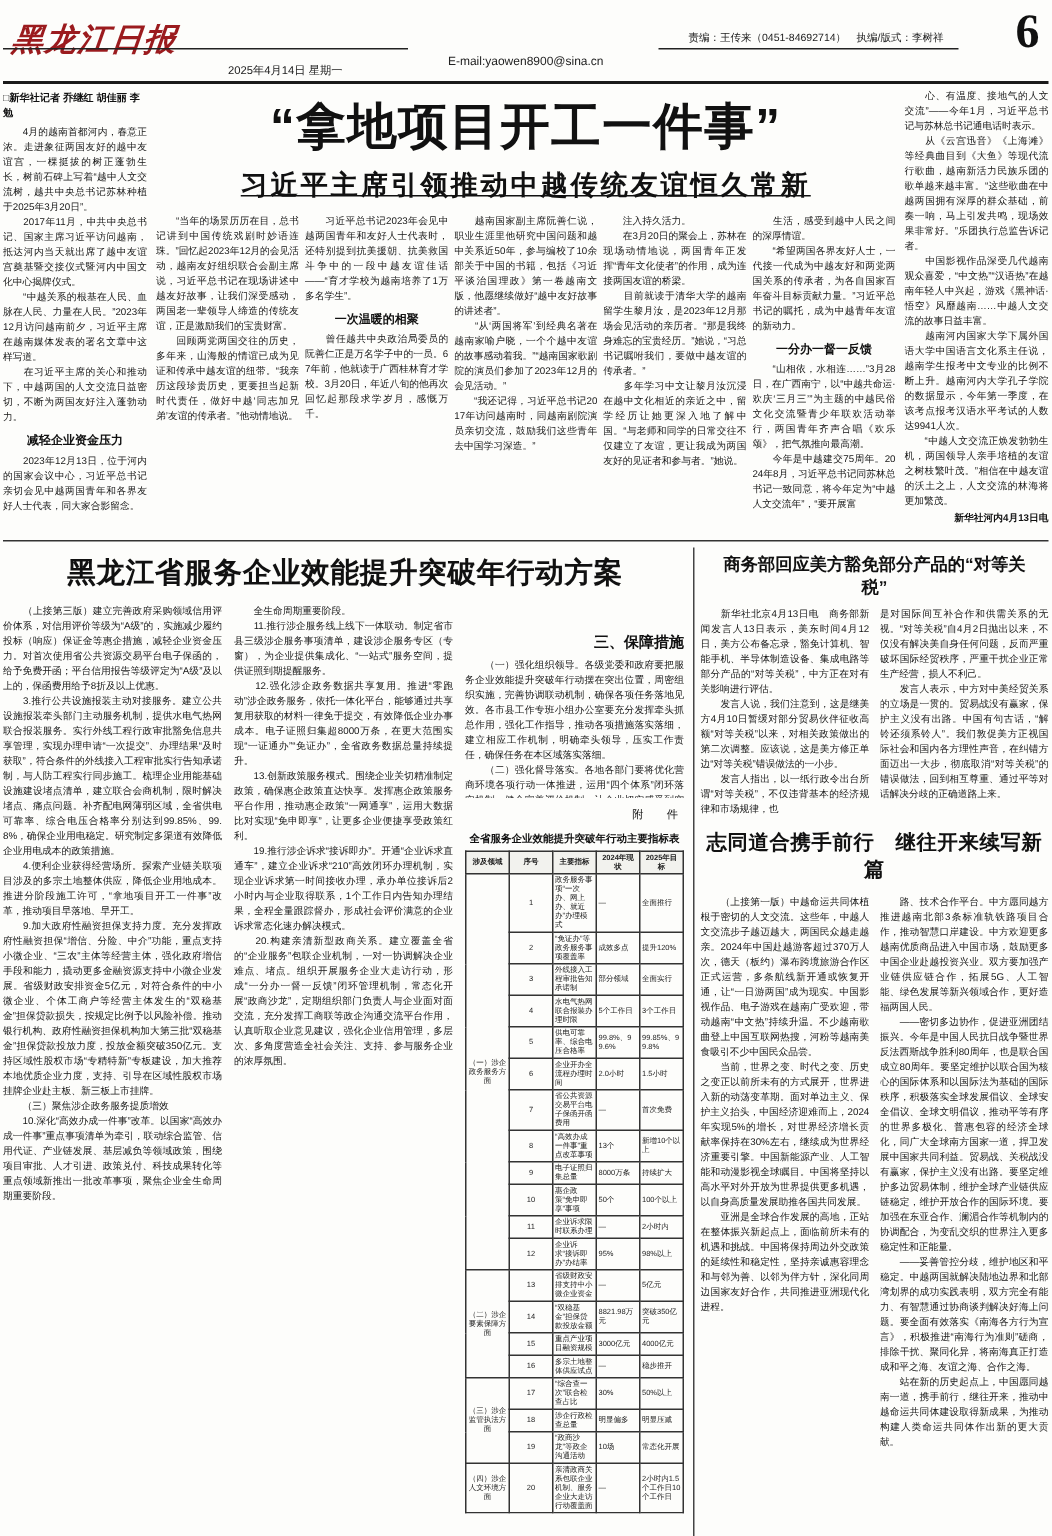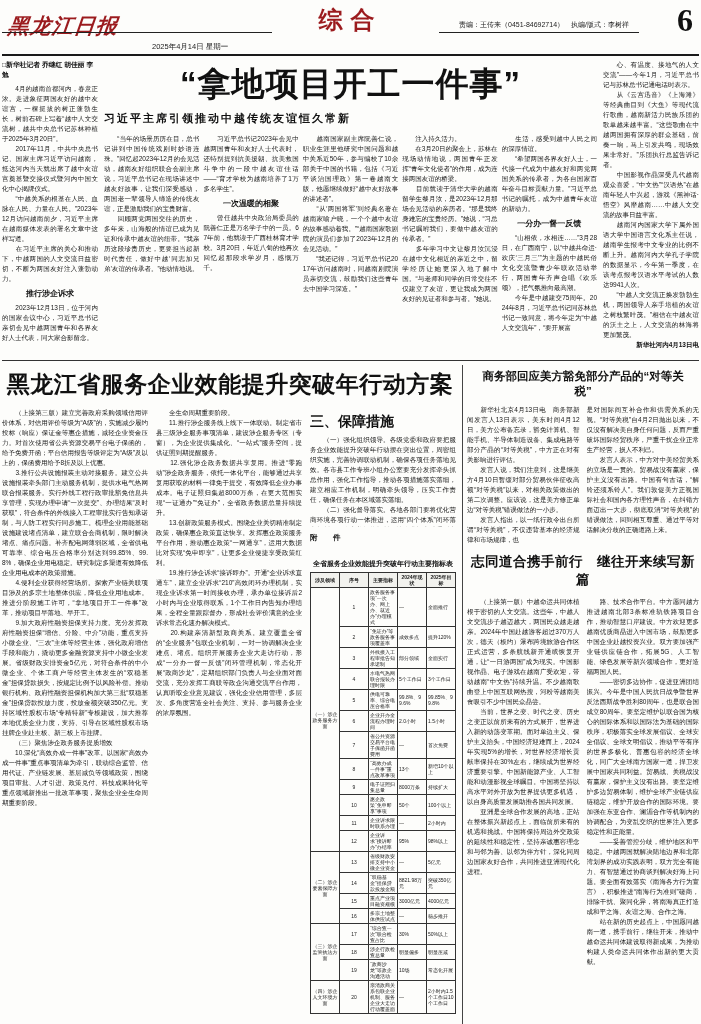--- a/index.html
+++ b/index.html
@@ -23,34 +23,34 @@
   
   .coltext{font-size:6.5px;line-height:10px;text-align:justify;word-break:break-all;
     white-space:pre-wrap;overflow:hidden;color:#161616;}
   .subhead{font-size:8px;font-weight:bold;text-align:center;margin:4px 0;}
   
   .art-top{height:300px;border-bottom:1.5px solid #333;padding-top:4px;display:flex;gap:6px;}
   .art-top .side{width:96px;flex:none;height:292px;}
   .art-top .center{flex:1;display:flex;flex-direction:column;}
   .byline{font-size:6.8px;font-weight:bold;margin-bottom:4px;}
   .headline1{font-size:33px;font-weight:900;text-align:center;letter-spacing:1px;margin:2px 0 4px;}
-  .subtitle1{font-size:11px;font-weight:bold;text-align:left;letter-spacing:2px;margin-bottom:8px;}
+  .subtitle1{font-size:18px;font-weight:bold;text-align:center;letter-spacing:2px;margin-bottom:8px;text-decoration:underline;}
   .cols5{flex:1;display:flex;gap:4px;overflow:hidden;}
   .cols5 .c{flex:1;overflow:hidden;}
   .dateline{font-size:6.5px;font-weight:bold;text-align:right;margin-top:3px;}
   
   .bottom{height:664px;display:flex;padding-top:4px;}
   .b-left{width:456px;flex:none;}
   .vrule{width:1px;background:#444;margin:0 4px;}
   .b-right{flex:1;display:flex;flex-direction:column;}
-  .headline2{font-size:23px;font-weight:900;text-align:center;margin:4px 0 8px;letter-spacing:0.5px;}
+  .headline2{font-size:19px;font-weight:900;text-align:center;margin:4px 0 8px;letter-spacing:0.5px;}
   .cols3{display:flex;gap:8px;height:606px;}
   .cols3 .c{width:146px;flex:none;overflow:hidden;display:flex;flex-direction:column;}
-  .law-head{font-size:14px;font-weight:bold;text-align:left;margin:5px 0 4px;}
-  .appendix{font-size:7.5px;font-weight:bold;margin:6px 0 16px;letter-spacing:4px;}
+  .law-head{font-size:10px;font-weight:bold;text-align:right;margin:18px 0 4px;}
+  .appendix{font-size:7.5px;font-weight:normal;margin:6px 0 6px;letter-spacing:4px;text-align:right;}
   .tbl-title{font-size:7px;font-weight:bold;text-align:center;margin-bottom:3px;}
   table.ind{border-collapse:collapse;width:100%;table-layout:fixed;}
   table.ind th,table.ind td{border:0.5px solid #333;font-size:5px;line-height:6px;
     padding:1px;vertical-align:middle;word-break:break-all;text-align:left;color:#222;}
   table.ind th{font-weight:bold;text-align:center;background:#f2f2ee;}
   table.ind td.grp{width:13px;text-align:center;}
   table.ind td.num{width:8px;text-align:center;}
   table.ind td.v{width:26px;}
   
   .headline3{font-size:11.5px;font-weight:900;text-align:center;margin:4px 12px 6px;}
@@ -61,35 +61,35 @@
   .rb-body{height:436px;}
 </style>
 </head>
 <body>
 
 <div class="page">
 
   <div class="hdr">
     <div class="masthead">黑龙江日报</div>
     <div class="hdr-date">2025年4月14日 星期一</div>
-    <div class="section-name">综合</div>
     <div class="hdr-rule-l"></div>
     <div class="hdr-rule-r"></div>
+    <div class="hdr-email">E-mail:yaowen8900@sina.cn</div>
     <div class="hdr-editors">责编：王传来（0451-84692714）　执编/版式：李树祥</div>
     <div class="pageno">6</div>
   </div>
 
   <div class="art-top">
     <div class="side">
       <div class="byline">□新华社记者 乔继红 胡佳丽 李勉</div>
       <div class="coltext">　　4月的越南首都河内，春意正浓。走进象征两国友好的越中友谊宫，一棵挺拔的树正蓬勃生长，树前石碑上写着“越中人文交流树，越共中央总书记苏林种植于2025年3月20日”。
 　　2017年11月，中共中央总书记、国家主席习近平访问越南，抵达河内当天就出席了越中友谊宫奠基暨交接仪式暨河内中国文化中心揭牌仪式。
 　　“中越关系的根基在人民、血脉在人民、力量在人民。”2023年12月访问越南前夕，习近平主席在越南媒体发表的署名文章中这样写道。
 　　在习近平主席的关心和推动下，中越两国的人文交流日益密切，不断为两国友好注入蓬勃动力。</div>
-      <div class="subhead">推行涉企诉求</div>
+      <div class="subhead">减轻企业资金压力</div>
       <div class="coltext">　　2023年12月13日，位于河内的国家会议中心，习近平总书记亲切会见中越两国青年和各界友好人士代表，同大家合影留念。</div>
     </div>
     <div class="center">
       <div class="headline1">“拿地项目开工一件事”</div>
       <div class="subtitle1">习近平主席引领推动中越传统友谊恒久常新</div>
       <div class="cols5">
         <div class="c coltext">　　“当年的场景历历在目，总书记讲到中国传统戏剧时妙语连珠。”回忆起2023年12月的会见活动，越南友好组织联合会副主席说，习近平总书记在现场讲述中越友好故事，让我们深受感动，两国老一辈领导人缔造的传统友谊，正是激励我们的宝贵财富。
 　　回顾两党两国交往的历史，多年来，山海般的情谊已成为见证和传承中越友谊的纽带。“我亲历这段珍贵历史，更要担当起新时代责任，做好中越‘同志加兄弟’友谊的传承者。”他动情地说。</div>
         <div class="c">
           <div class="coltext">　　习近平总书记2023年会见中越两国青年和友好人士代表时，还特别提到抗美援朝、抗美救国斗争中的一段中越友谊佳话——“育才学校为越南培养了1万多名学生”。</div>

